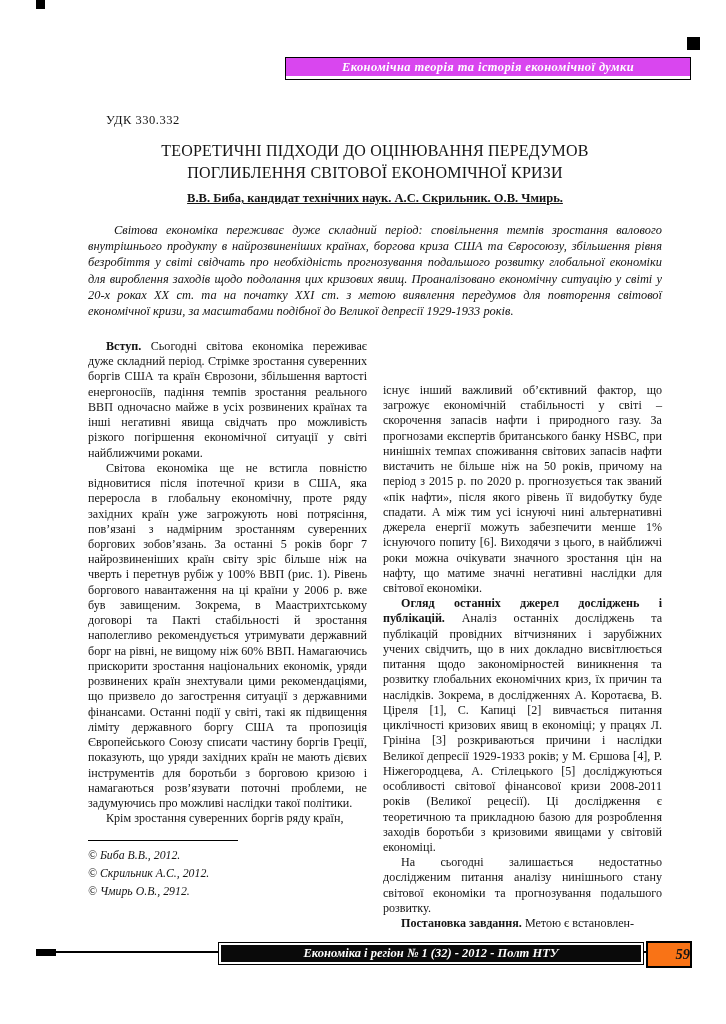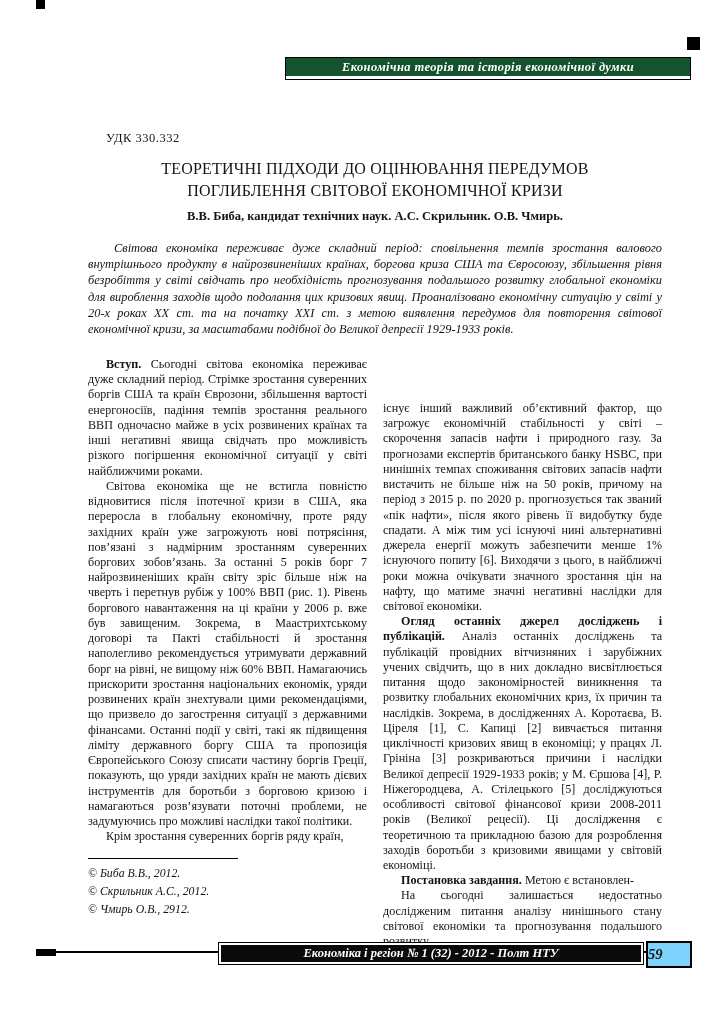--- a/index.html
+++ b/index.html
@@ -14,41 +14,41 @@
     overflow: hidden;
   }
   
   .mark { position: absolute; background: #000; }
   .mark-tl { left: 36px; top: 0; width: 9px; height: 9px; }
   .mark-tr { left: 687px; top: 37px; width: 13px; height: 13px; }
 
   
   .section-bar {
     position: absolute; top: 57px; left: 285px; width: 404px; height: 21px;
-    background: #14532d; border: 1px solid #000;
+    background: #d946ef; border: 1px solid #000;
     box-shadow: inset 0 -3px 0 #fff;
     display: flex; align-items: center; justify-content: center;
   }
   .section-bar .section-title {
     color: #fff; font-weight: bold; font-style: italic;
     font-size: 12.5px; letter-spacing: 0.4px; padding-bottom: 2px;
     white-space: nowrap;
   }
 
-  .content { position: absolute; left: 88px; top: 131px; width: 574px; }
+  .content { position: absolute; left: 88px; top: 113px; width: 574px; }
 
   .udc { font-size: 12.5px; letter-spacing: 0.5px; margin: 0 0 12px 18px; }
 
   .title {
     margin: 0 0 8px 0;
     font-size: 16px; font-weight: normal; text-align: center;
     line-height: 1.35; letter-spacing: 0.2px;
   }
   .authors {
-    text-align: center; font-weight: bold; font-size: 12.5px; margin: 2px 0;
+    text-align: center; font-weight: bold; font-size: 12.5px; margin: 2px 0; text-decoration: underline;
   }
   .affiliation {
     text-align: center; font-weight: bold; font-size: 12.5px; margin: 2px 0 0 0;
   }
 
   .abstract {
     margin: 16px 0 0 0;
     font-style: italic; font-size: 12.4px; line-height: 1.3;
     text-align: justify; text-indent: 26px;
   }
@@ -76,22 +76,22 @@
     background: #0a0a0a; border: 1px solid #000;
     box-shadow: inset 0 0 0 2px #fff, inset 0 0 0 4px #0a0a0a;
     display: flex; align-items: center; justify-content: center; text-align: center;
   }
   .footer-bar span {
     color: #fff; font-weight: bold; font-style: italic; font-size: 12.5px;
     white-space: nowrap; padding: 0 6px;
   }
   .footer-page {
     position: absolute; right: 0; top: 0; width: 42px; height: 23px;
-    background: #7dd3fc; border: 2px solid #000;
-    display: flex; align-items: center; justify-content: flex-start;
+    background: #f97316; border: 2px solid #000;
+    display: flex; align-items: center; justify-content: flex-end;
   }
   .footer-page span { font-weight: bold; font-style: italic; font-size: 14.5px; }
 </style>
 </head>
 <body>
 
 <div class="page">
 
   <div class="mark mark-tl"></div>
   <div class="mark mark-tr"></div>
@@ -121,22 +121,22 @@
           <div class="fnrule"></div>
           <div class="fnline">© Биба В.В., 2012.</div>
           <div class="fnline">© Скрильник А.С., 2012.</div>
           <div class="fnline">© Чмирь О.В., 2912.</div>
         </div>
       </div>
 
       <div class="col">
         <p class="para noindent"><span>існує інший важливий об’єктивний фактор, що загрожує економічній стабільності у світі – скорочення запасів нафти і природного газу. За прогнозами експертів британського банку HSBC, при нинішніх темпах споживання світових запасів нафти вистачить не більше ніж на 50 років, причому на період з 2015 р. по 2020 р. прогнозується так званий «пік нафти», після якого рівень її видобутку буде спадати. А між тим усі існуючі нині альтернативні джерела енергії можуть забезпечити менше 1% існуючого попиту [6]. Виходячи з цього, в найближчі роки можна очікувати значного зростання цін на нафту, що матиме значні негативні наслідки для світової економіки.</span></p>
         <p class="para"><b class="lead">Огляд останніх джерел досліджень і публікацій.</b> <span>Аналіз останніх досліджень та публікацій провідних вітчизняних і зарубіжних учених свідчить, що в них докладно висвітлюється питання щодо закономірностей виникнення та розвитку глобальних економічних криз, їх причин та наслідків. Зокрема, в дослідженнях А. Коротаєва, В. Ціреля [1], С. Капиці [2] вивчається питання циклічності кризових явищ в економіці; у працях Л. Грініна [3] розкриваються причини і наслідки Великої депресії 1929-1933 років; у М. Єршова [4], Р. Ніжегородцева, А. Стілецького [5] досліджуються особливості світової фінансової кризи 2008-2011 років (Великої рецесії). Ці дослідження є теоретичною та прикладною базою для розроблення заходів боротьби з кризовими явищами у світовій економіці.</span></p>
+        <p class="para"><span>На сьогодні залишається недостатньо дослідженим питання аналізу нинішнього стану світової економіки та прогнозування подальшого розвитку.</span></p>
         <p class="para"><b class="lead">Постановка завдання.</b> <span>Метою є встановлен-</span></p>
-        <p class="para"><span>На сьогодні залишається недостатньо дослідженим питання аналізу нинішнього стану світової економіки та прогнозування подальшого розвитку.</span></p>
       </div>
 
     </div>
   </div>
 
   <div class="footer">
     <div class="footer-mark"></div>
     <div class="footer-line"></div>
     <div class="footer-bar">
       <span>Економіка і регіон № 1 (32) - 2012 - Полт НТУ</span>

